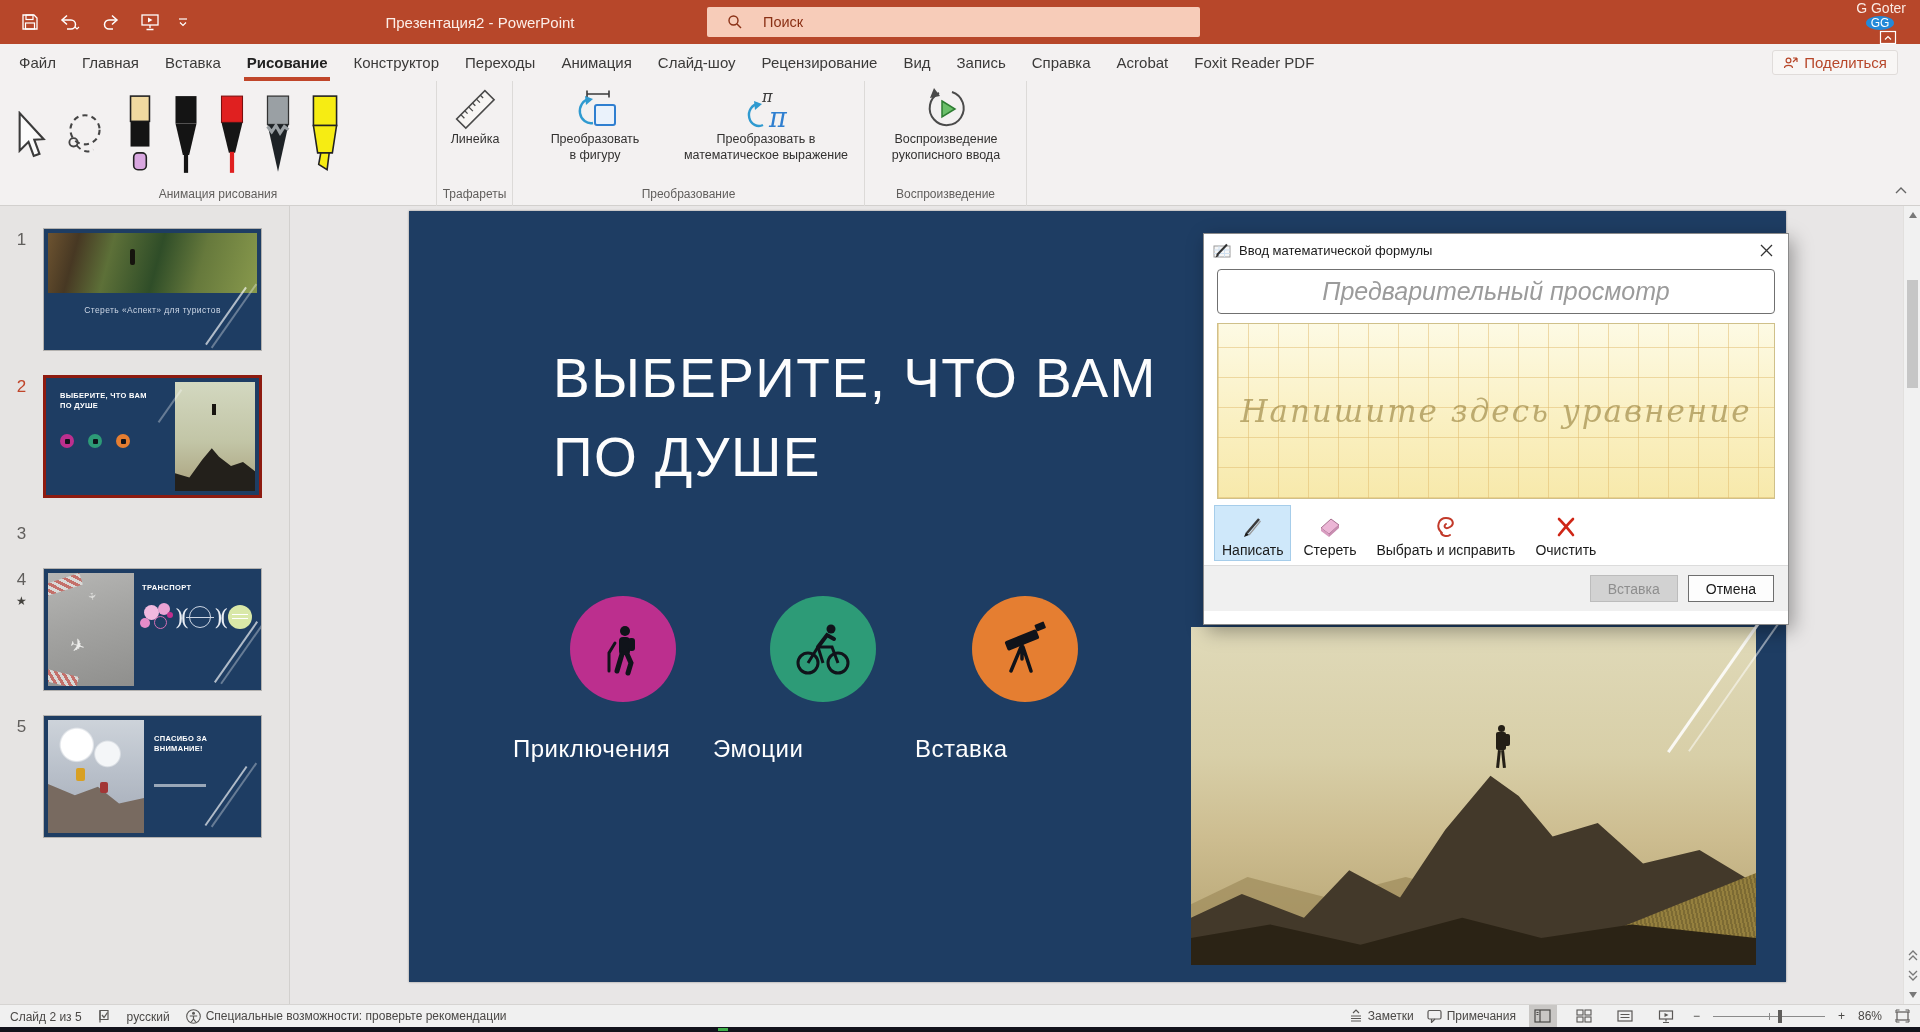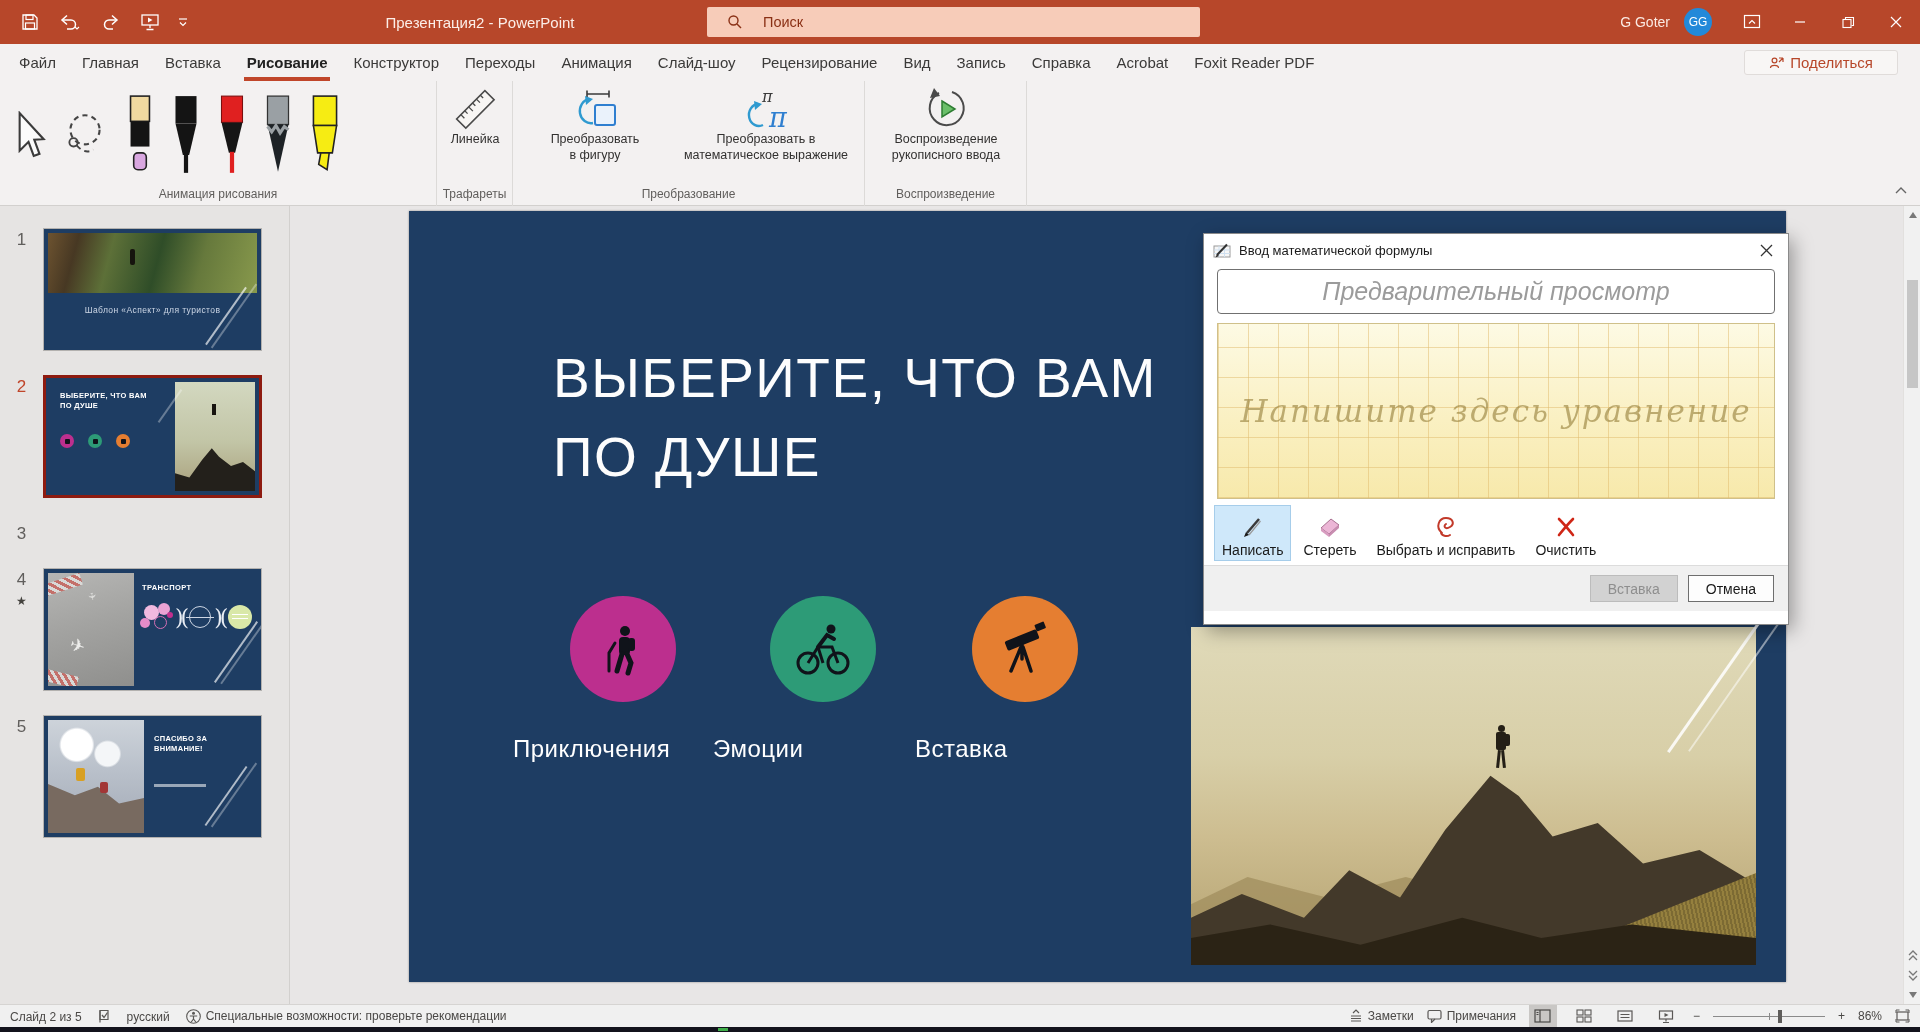--- a/index.html
+++ b/index.html
@@ -7,31 +7,31 @@
   .screen { position:relative; width:1920px; height:1032px; }
 
   
   .titlebar { position:relative; height:44px; background:#b7472a; color:#fff; display:flex; align-items:center; }
   .qat { display:flex; align-items:center; gap:0; padding-left:10px; }
   .qat-btn { width:40px; height:44px; display:flex; align-items:center; justify-content:center; }
   .qat-chev { width:26px; }
   .tb-title { position:absolute; left:300px; top:0; width:360px; height:44px; display:flex; align-items:center; justify-content:center; font-size:15px; color:#fceee8; }
   .searchbox { position:absolute; left:707px; top:7px; width:493px; height:30px; background:#f7ccb9; border-radius:2px; display:flex; align-items:center; padding-left:20px; gap:20px; color:#8f32165; }
   .searchbox .s-label { color:#8a3015; font-size:14.5px; }
-  .tb-right { margin-left:auto; display:flex; align-items:center; height:44px; }
+  .tb-right { margin-left:auto; display:flex; align-items:center; height:44px;flex-direction:column; }
   .tb-user { font-size:14px; margin-right:14px; color:#fbeae3; }
   .avatar { width:28px; height:28px; border-radius:50%; background:#2389d9; color:#fff; font-size:12px; display:flex; align-items:center; justify-content:center; margin-right:16px; }
   .win-btn { width:48px; height:44px; display:flex; align-items:center; justify-content:center; }
 
   
   .menubar { height:37px; background:#f3f1f1; display:flex; align-items:stretch; padding-left:6px; position:relative; }
   .mtab { display:flex; align-items:center; padding:0 13px; font-size:15px; color:#3b3a39; position:relative; }
   .mtab.active { font-weight:bold; color:#222; }
   .mtab.active::after { content:""; position:absolute; left:10px; right:10px; bottom:0; height:4px; background:#c0462a; }
-  .share-btn { margin-left:auto; margin-right:22px; align-self:center; display:flex; align-items:center; gap:6px; color:#b7472a; font-size:15px; border:1px solid #e0dcda; border-radius:3px; padding:3px 24px; background:#f8f6f5; }
+  .share-btn { margin-left:auto; margin-right:22px; align-self:center; display:flex; align-items:center; gap:6px; color:#b7472a; font-size:15px; border:1px solid #e0dcda; border-radius:3px; padding:3px 10px; background:#f8f6f5; }
 
   
   .ribbon { position:relative; height:125px; background:#f3f1f1; border-bottom:1px solid #d2d0ce; }
   .rgroup { position:absolute; top:0; height:125px; border-right:1px solid #dcdad8; }
   .rgroup .glabel { position:absolute; bottom:5px; left:0; right:0; text-align:center; font-size:12px; color:#605e5c; white-space:nowrap; }
   .g1 { left:0; width:437px; }
   .g1 .tools { position:absolute; top:8px; left:10px; right:6px; height:92px; display:flex; align-items:center; gap:14px; }
   .g2 { left:437px; width:76px; }
   .g3 { left:513px; width:352px; }
   .g4 { left:865px; width:162px; }
@@ -382,21 +382,21 @@
   <div class="workspace">
 
     <div class="thumbs">
 
       <div class="thumb-row">
         <div class="thumb-num">1</div>
         <div class="thumb">
           <div class="t1-photo">
               <div class="t1-person"></div>
             </div>
-          <div class="t1-title">Шаблон «Аспект» для туристов</div>
+          <div class="t1-title">Стереть «Аспект» для туристов</div>
           <div class="diag" style="right:34px; top:52px; height:70px;"></div>
           <div class="diag" style="right:26px; top:48px; height:78px; opacity:.5;"></div>
         </div>
       </div>
 
       <div class="thumb-row">
         <div class="thumb-num sel">2</div>
         <div class="thumb sel">
           <div class="t2-title"><span>ВЫБЕРИТЕ, ЧТО ВАМ</span><br><span>ПО ДУШЕ</span></div>
           <div class="t2-dots">

